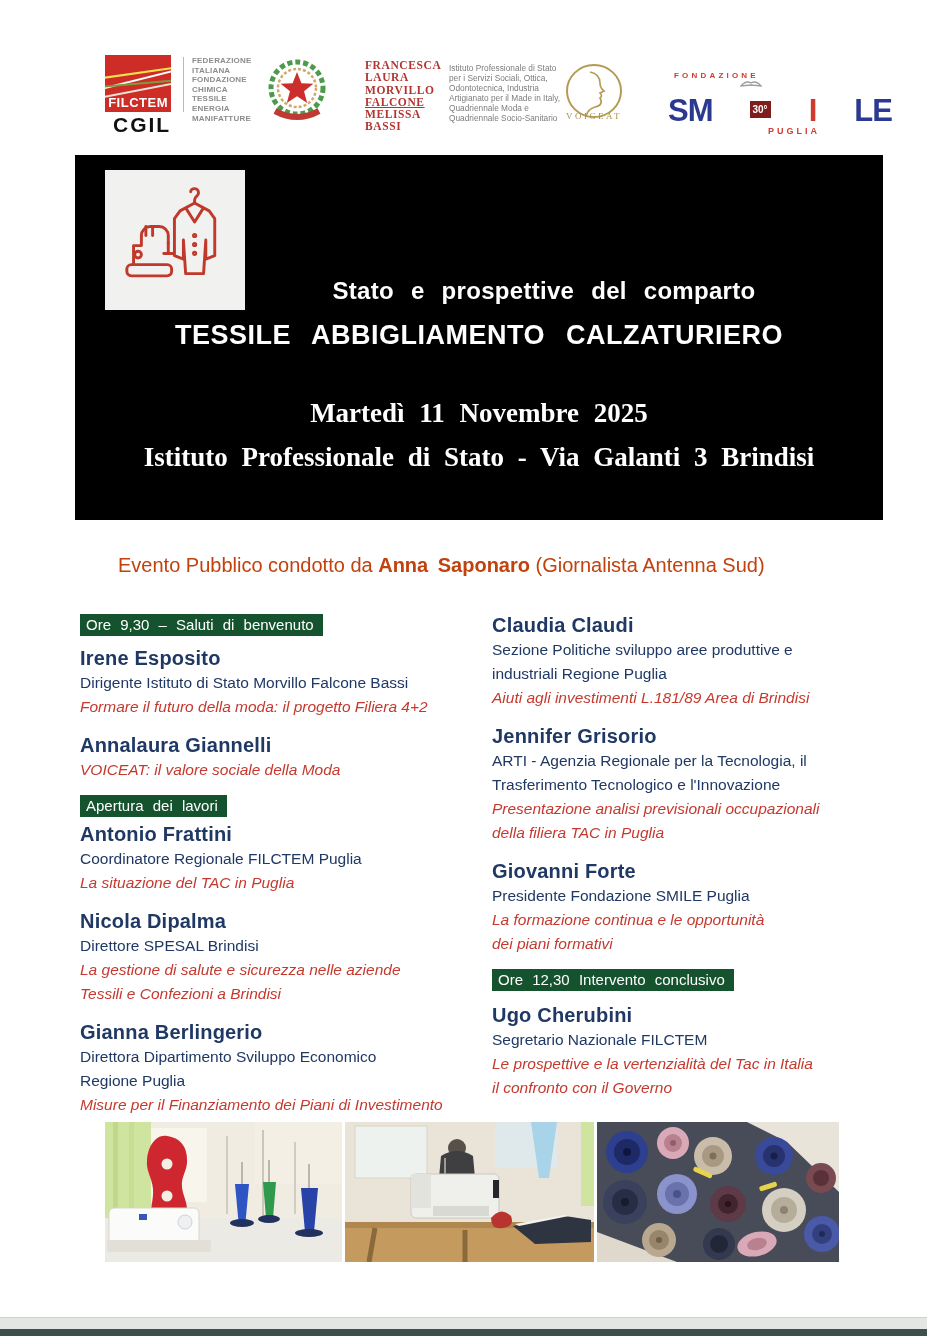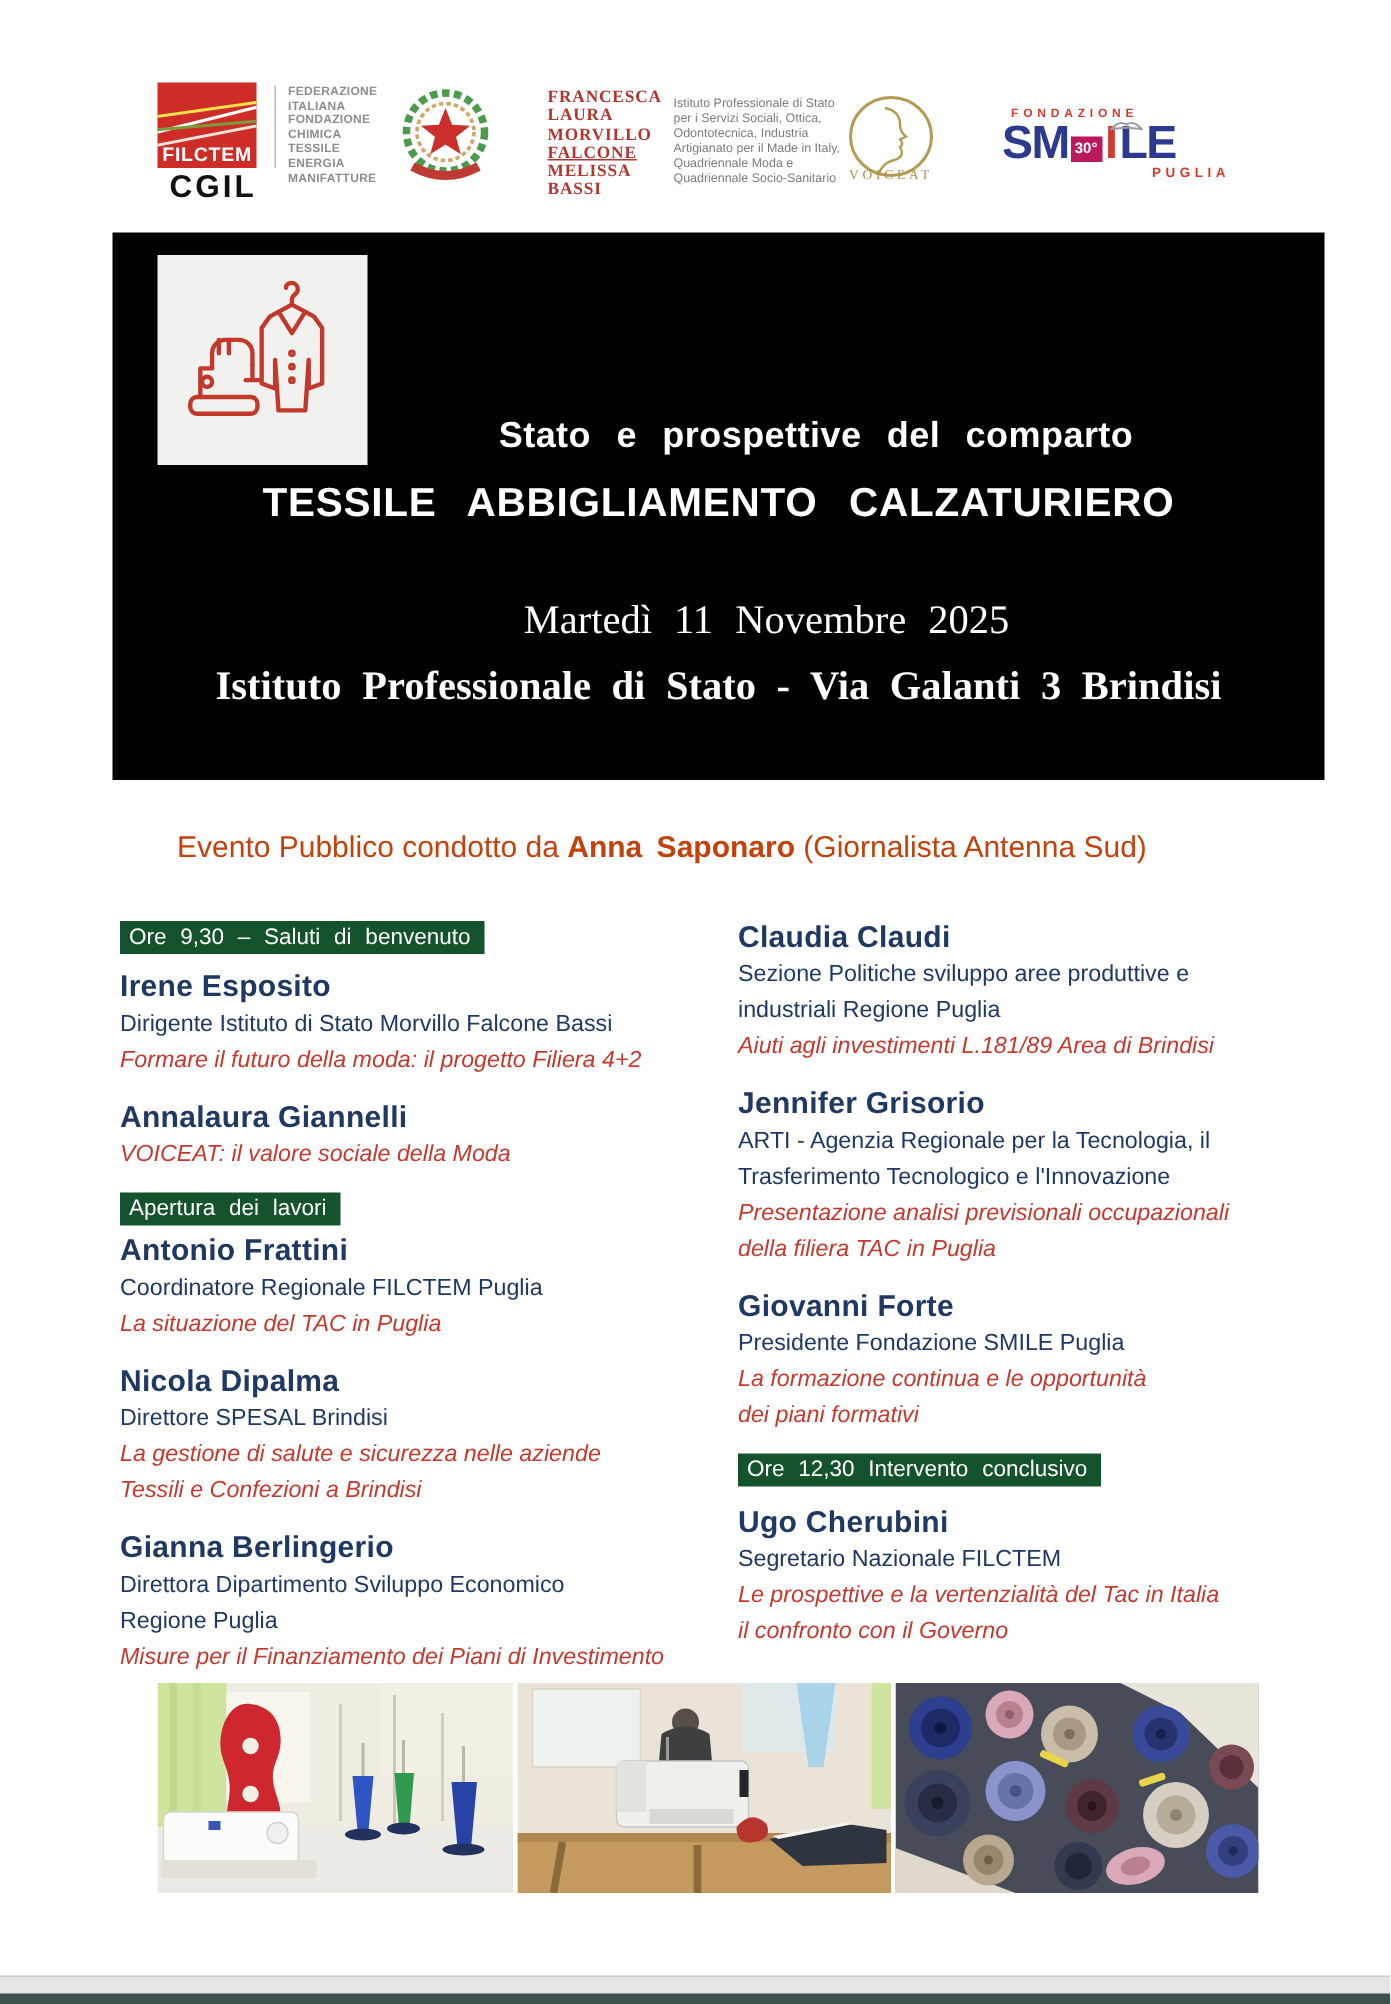--- a/index.html
+++ b/index.html
@@ -20,38 +20,38 @@
   .filctem-divider{position:absolute;left:183px;top:57px;width:1px;height:55px;background:#b9b9b9;}
   .federation{position:absolute;left:192px;top:56px;font-size:8px;line-height:9.6px;color:#8d8d8d;font-weight:bold;letter-spacing:.2px;}
   .emblem{position:absolute;left:261px;top:55px;}
   .school-names{position:absolute;left:365px;top:59px;font-family:"Liberation Serif",serif;
                 font-weight:bold;color:#b23530;font-size:11.5px;line-height:12.3px;letter-spacing:.6px;}
   .school-names .u{text-decoration:underline;}
   .school-desc{position:absolute;left:449px;top:64px;font-size:8.3px;line-height:9.9px;color:#7c7c7c;}
   .voiceat{position:absolute;left:563px;top:62px;text-align:center;}
   .smile{position:absolute;left:668px;top:71px;width:152px;}
   .smile-fondazione{color:#d23b2f;font-size:8px;letter-spacing:3.2px;font-weight:bold;margin-left:6px;}
-  .smile-row{display:flex;align-items:flex-end;margin-top:0px;}
+  .smile-row{display:flex;align-items:center;margin-top:16px;gap:36px;}
   .smile-sm,.smile-le{color:#2b3990;font-weight:bold;font-size:31px;letter-spacing:-1px;line-height:30px;}
-  .smile-badge{display:inline-block;background:#be185d;color:#fff;font-size:10px;font-weight:bold;
+  .smile-badge{display:inline-block;background:#7f1d1d;color:#fff;font-size:10px;font-weight:bold;
                padding:3px 3px;margin:0 1px;position:relative;top:-2px;}
   .smile-book{position:absolute;left:72px;top:6px;width:22px;height:10px;}
   .smile-i{color:#d0392e;font-weight:bold;font-size:31px;line-height:30px;margin:0 1px;}
   .smile-puglia{color:#d23b2f;font-size:9px;letter-spacing:3px;font-weight:bold;text-align:right;margin-top:0;}
 
   
   .banner{position:absolute;left:75px;top:155px;width:808px;height:365px;background:#000000;}
   .banner-iconbox{position:absolute;left:30px;top:15px;width:140px;height:140px;background:#f1f1ef;
                   display:flex;align-items:center;justify-content:center;}
   .banner-title1{position:absolute;left:130px;top:122px;width:678px;text-align:center;color:#fff;
                  font-weight:bold;font-size:24px;word-spacing:10px;letter-spacing:.3px;}
   .banner-title2{position:absolute;left:0;top:165px;width:808px;text-align:center;color:#fff;
                  font-weight:bold;font-size:27px;word-spacing:13px;letter-spacing:.5px;}
   .banner-date{position:absolute;left:0;top:243px;width:808px;text-align:center;color:#fff;
-               font-family:"Liberation Serif",serif;font-weight:normal;font-size:27px;word-spacing:8px;padding-left:32px;}
+               font-family:"Liberation Serif",serif;font-weight:bold;font-size:27px;word-spacing:8px;}
   .banner-loc{position:absolute;left:0;top:287px;width:808px;text-align:center;color:#fff;
               font-family:"Liberation Serif",serif;font-weight:bold;font-size:27px;word-spacing:7px;}
 
   
   .intro{position:absolute;left:118px;top:554px;font-size:20px;color:#c2410c;}
   .intro b{font-weight:bold;word-spacing:4px;}
 
   
   .col{position:absolute;width:405px;}
   .col-left{left:80px;top:614px;}

